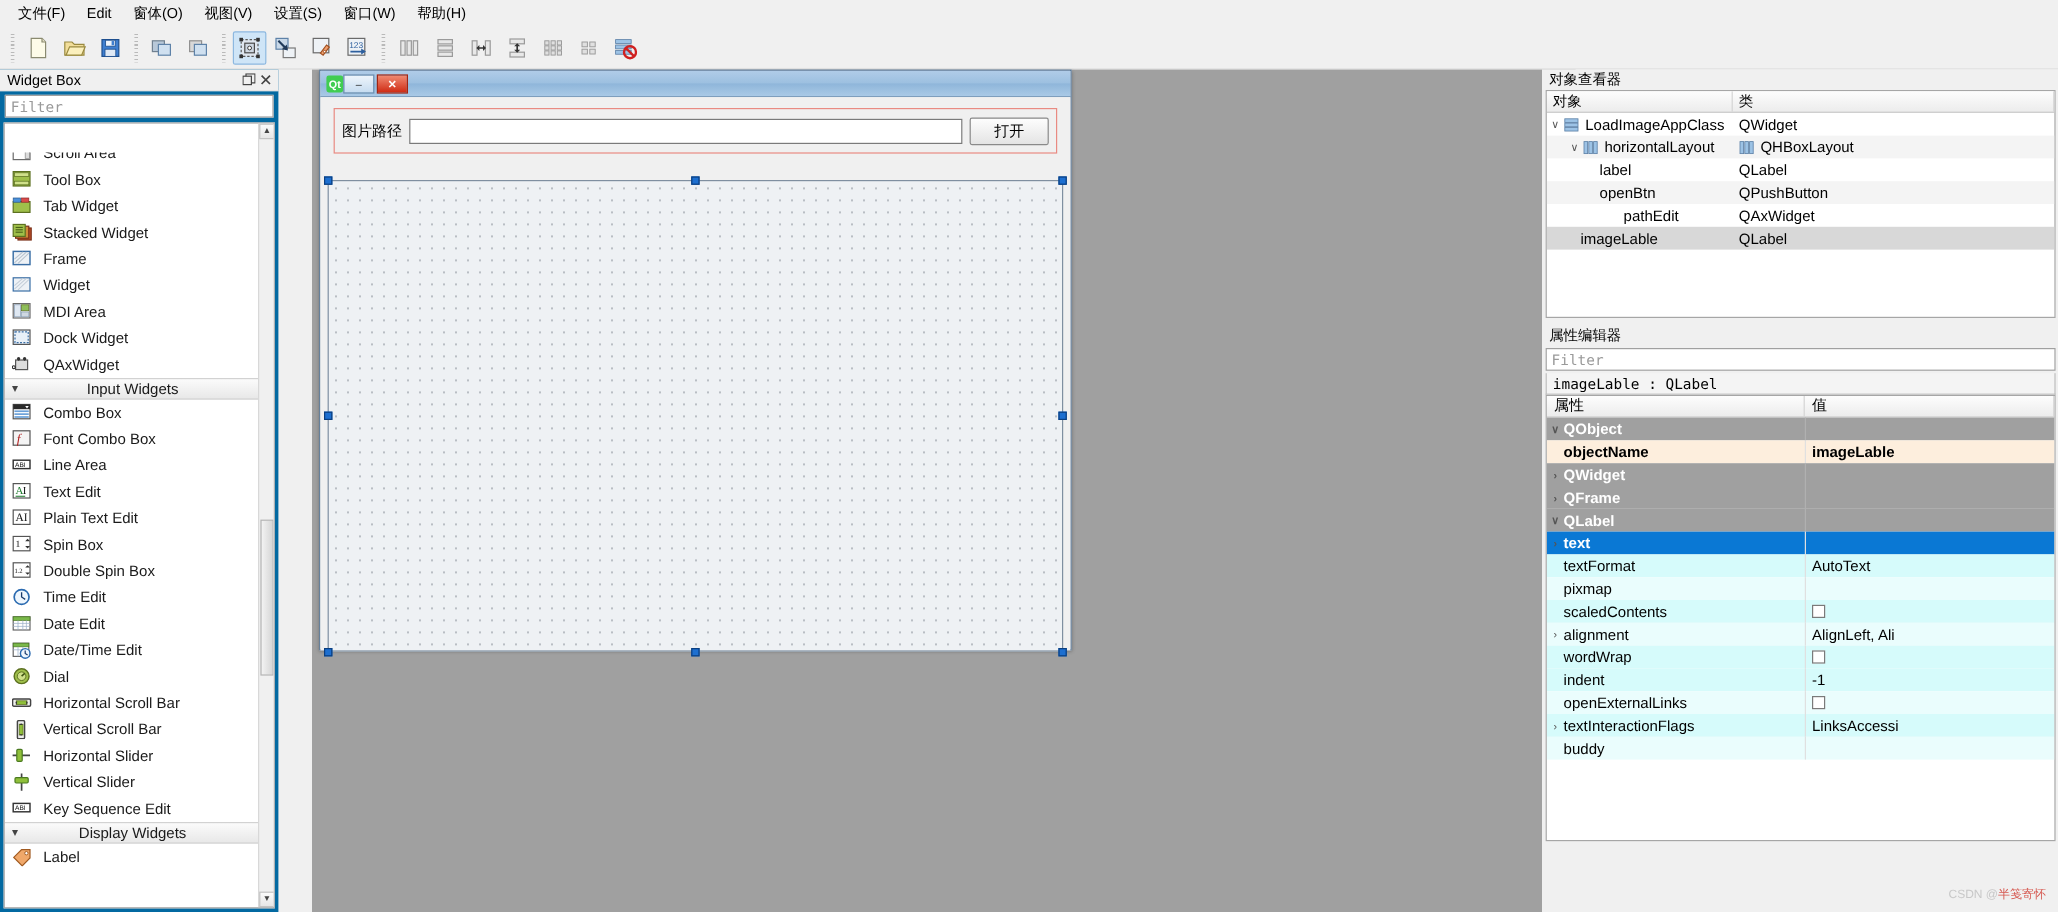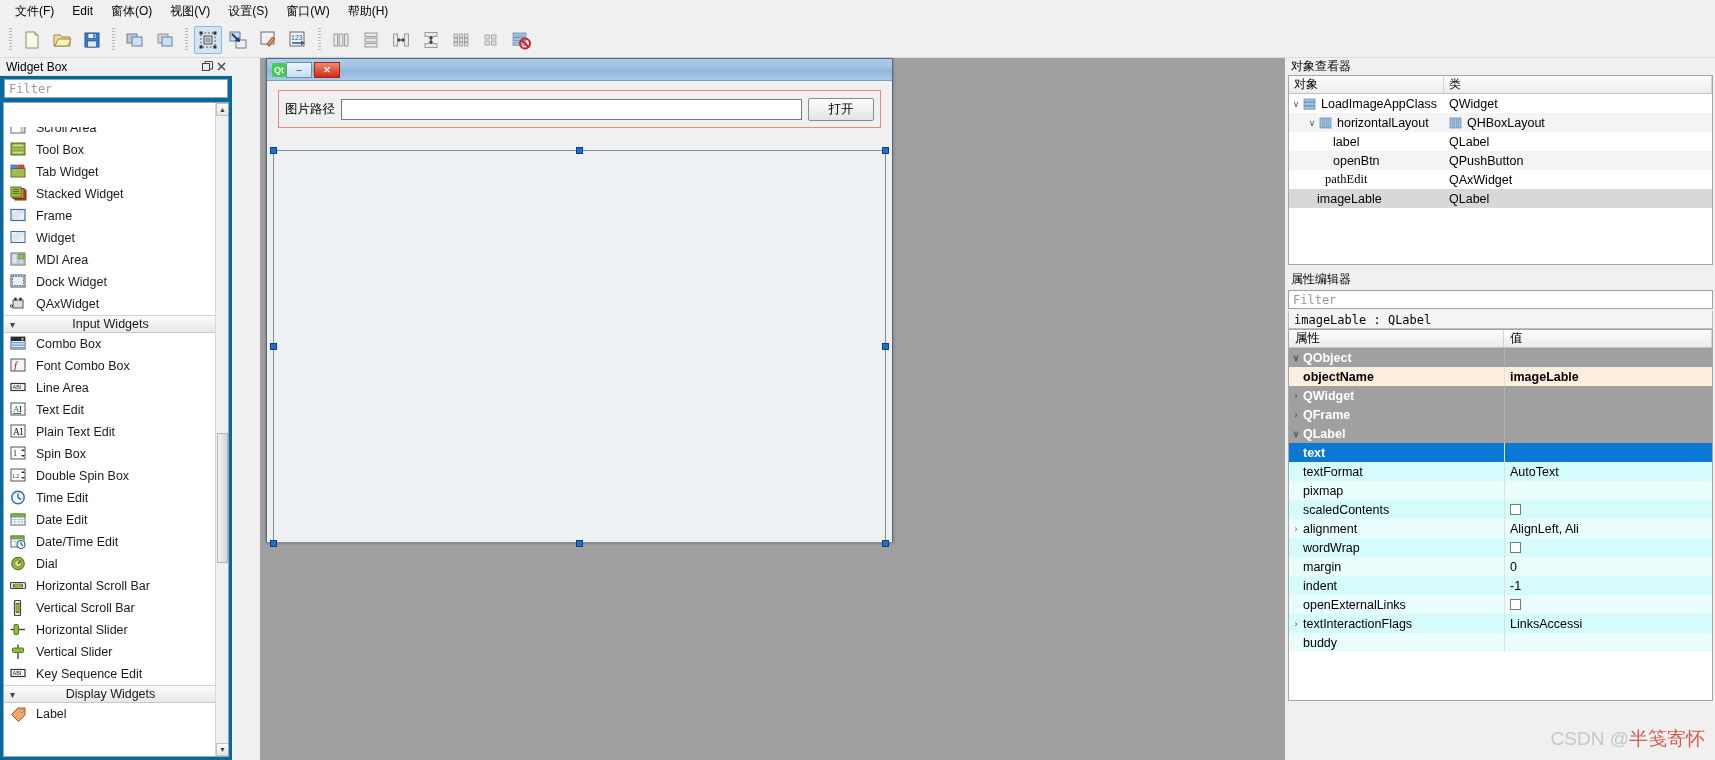--- a/index.html
+++ b/index.html
@@ -233,21 +233,21 @@
   .grp { background: #a0a0a0; color: #fff; font-weight: bold; }
   .grp .p-val { border-left-color: #b0b0b0; }
   .row-obj { background: #fdeedd; font-weight: bold; }
   .row-sel { background: #0a78d4; color: #fff; font-weight: bold; }
   .row-cy { background: #d6fbfb; }
   .row-cy2 { background: #eafdfd; }
   .cbx { width: 11px; height: 11px; border: 1px solid #7a7a7a; background: #fff; display:inline-block; }
 
   .watermark {
     position: absolute; right: 10px; bottom: 8px;
-    font-size: 19px; color: #c8c8c8; white-space: nowrap;
+    font-size: 10px; color: #c8c8c8; white-space: nowrap;
   }
   .watermark .red { color: #d65a52; }
 </style>
 </head>
 <body>
 
 <div id="app">
 
   <div class="menubar">
     <div class="menu-item">文件(F)</div>
@@ -862,21 +862,21 @@
       </div>
 
       <div class="obj-row alt">
         <div class="obj-c1" style="padding-left:44px;">
             <span>openBtn</span>
           </div>
         <div class="obj-c2">QPushButton</div>
       </div>
 
       <div class="obj-row">
-        <div class="obj-c1" style="padding-left:36px;font-family:Liberation Serif, serif;">
+        <div class="obj-c1" style="padding-left:64px;">
             <span>pathEdit</span>
           </div>
         <div class="obj-c2">QAxWidget</div>
       </div>
 
       <div class="obj-row sel">
         <div class="obj-c1" style="padding-left:28px;">
             <span>imageLable</span>
           </div>
         <div class="obj-c2">QLabel</div>
@@ -980,27 +980,20 @@
       <div class="prop-row row-cy">
         <div class="p-name">
             <span class="chev-s"></span>
             <span>wordWrap</span>
           </div>
         <div class="p-val">
             <span class="cbx"></span>
           </div>
       </div>
 
-      <div class="prop-row row-cy2">
-        <div class="p-name">
-            <span class="chev-s"></span>
-            <span>margin</span>
-          </div>
-        <div class="p-val">0</div>
-      </div>
 
       <div class="prop-row row-cy">
         <div class="p-name">
             <span class="chev-s"></span>
             <span>indent</span>
           </div>
         <div class="p-val">-1</div>
       </div>
 
       <div class="prop-row row-cy2">

